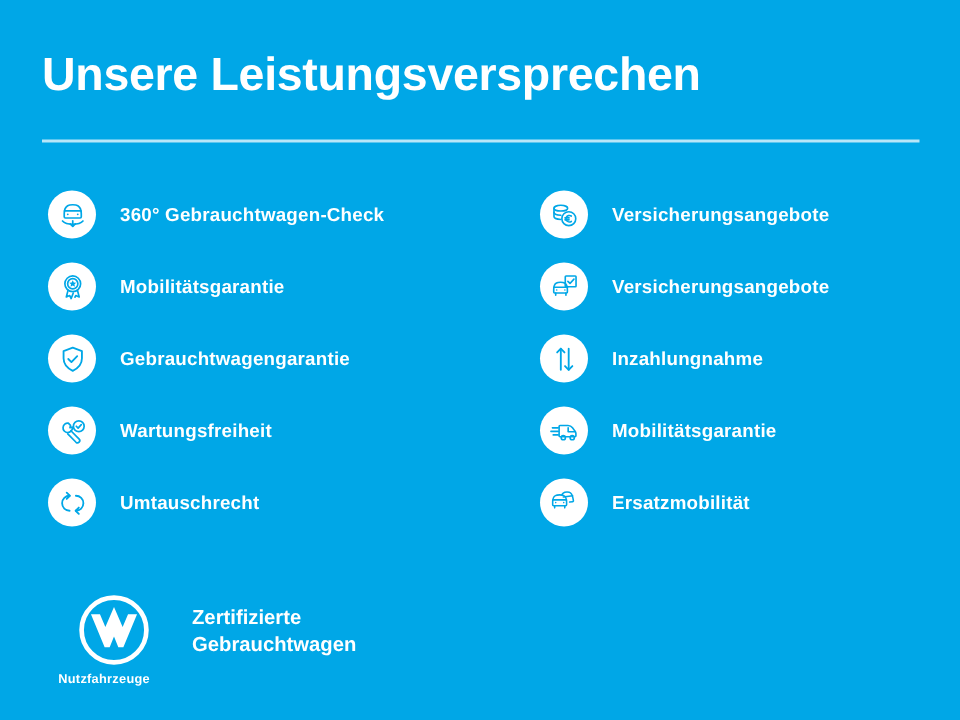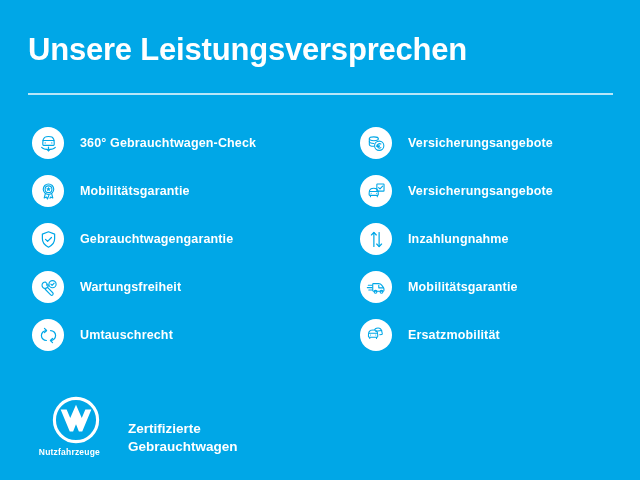--- a/index.html
+++ b/index.html
@@ -100,21 +100,21 @@
   .vw-sub {
     margin-top: 3px;
     font-size: 8.5px;
     font-weight: 700;
     color: #ffffff;
     letter-spacing: 0.2px;
     white-space: nowrap;
   }
   .footer-text {
     margin-left: 28px;
-    margin-top: 24px;
+    margin-top: 7px;
     font-size: 13.5px;
     font-weight: 700;
     line-height: 18px;
     color: #ffffff;
   }
   .footer-text div { white-space: nowrap; }
 </style>
 </head>
 <body>
 

